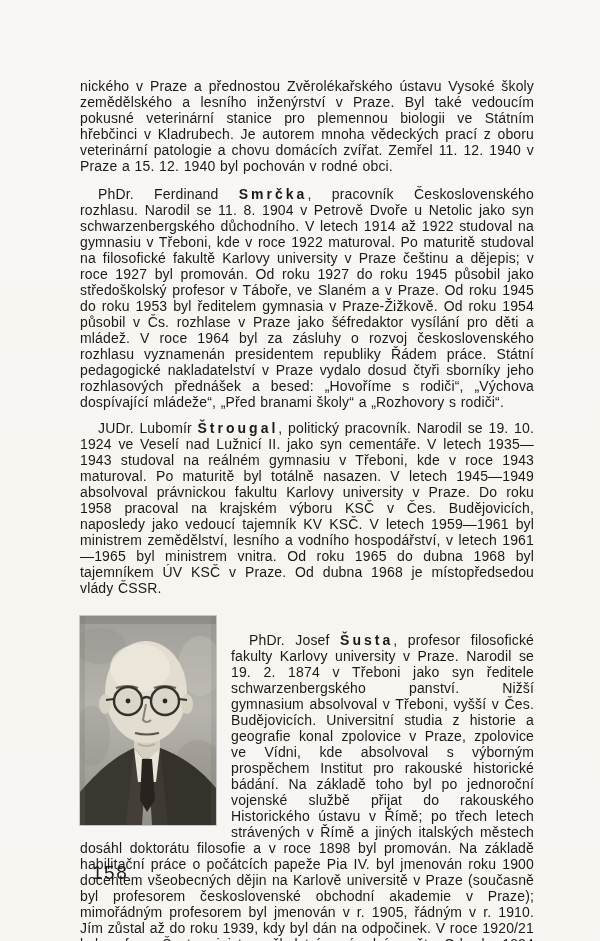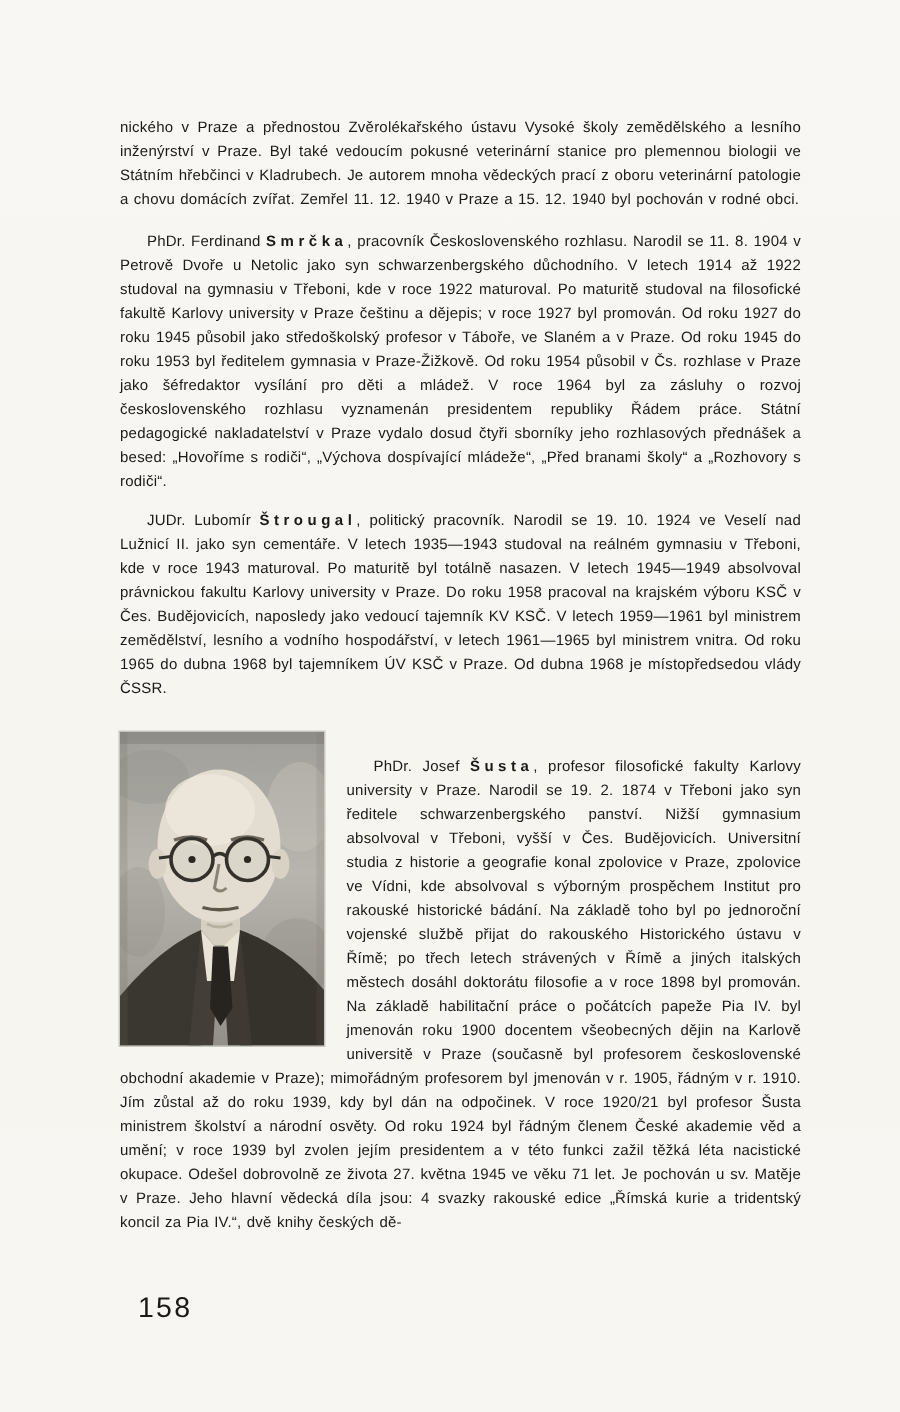--- a/index.html
+++ b/index.html
@@ -13,21 +13,21 @@
   }
   .page{
     position:absolute;inset:0;
     background:linear-gradient(180deg,#f8f7f4 0%,#f6f5f0 60%,#f7f6f2 100%);
   }
   .content{
     position:absolute;
     left:80px;top:78px;width:454px;
   }
   p.body-par{
-    font-size:10px;
+    font-size:14px;
     line-height:16px;
     text-align:justify;
     margin:0;
     word-spacing:0.6px;
     letter-spacing:0.15px;
     color:#1b1a18;
   }
   p.gap-a{margin-bottom:12px;}
   p.gap-b{margin-bottom:10px;}
   .indent{text-indent:18px;}

